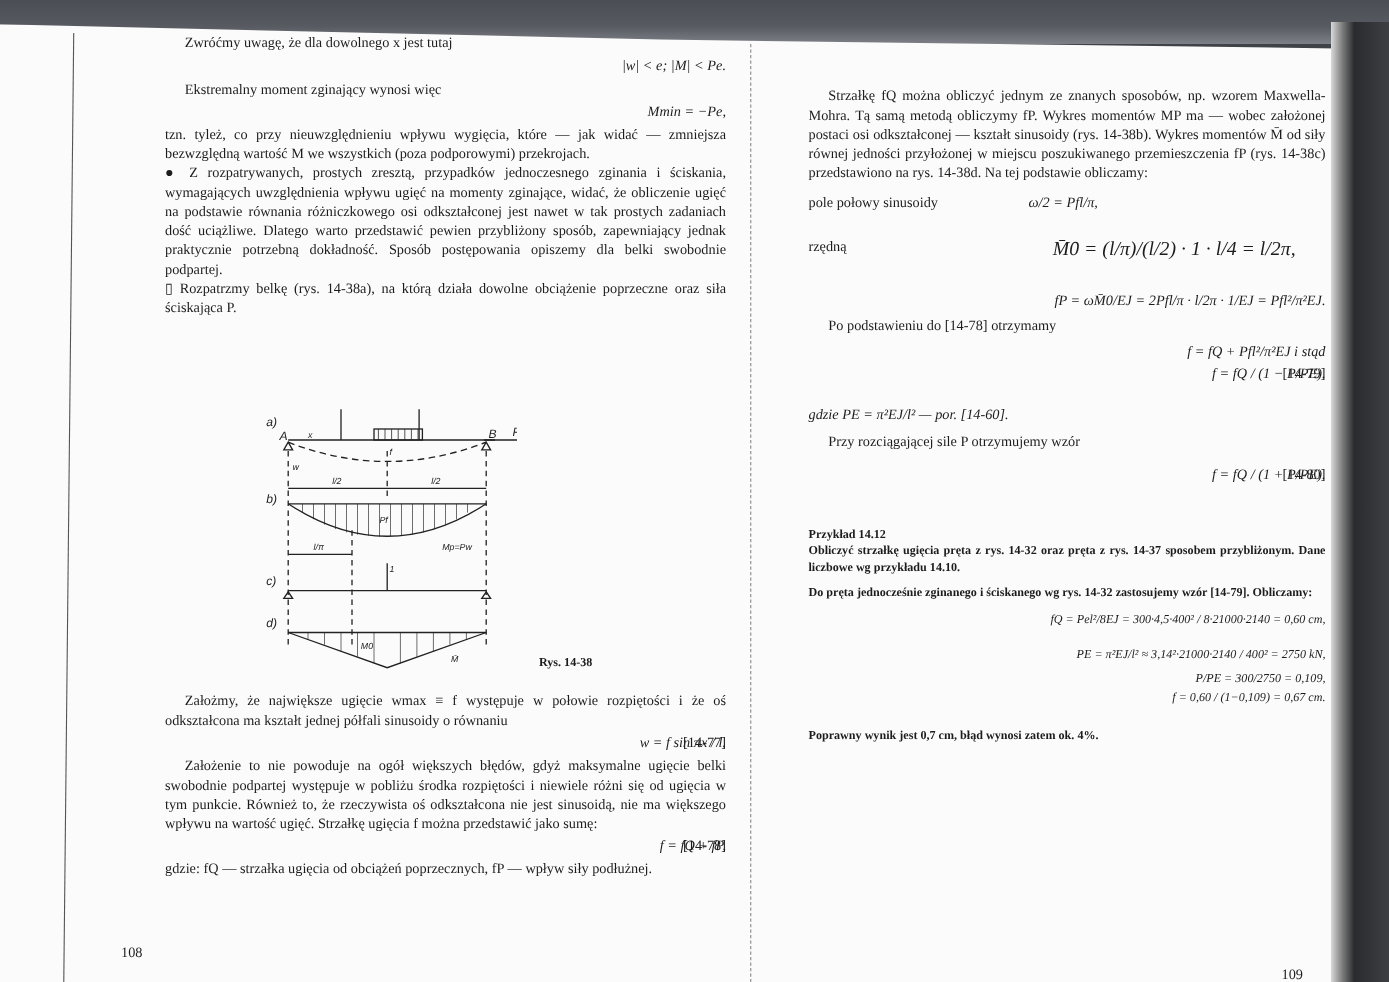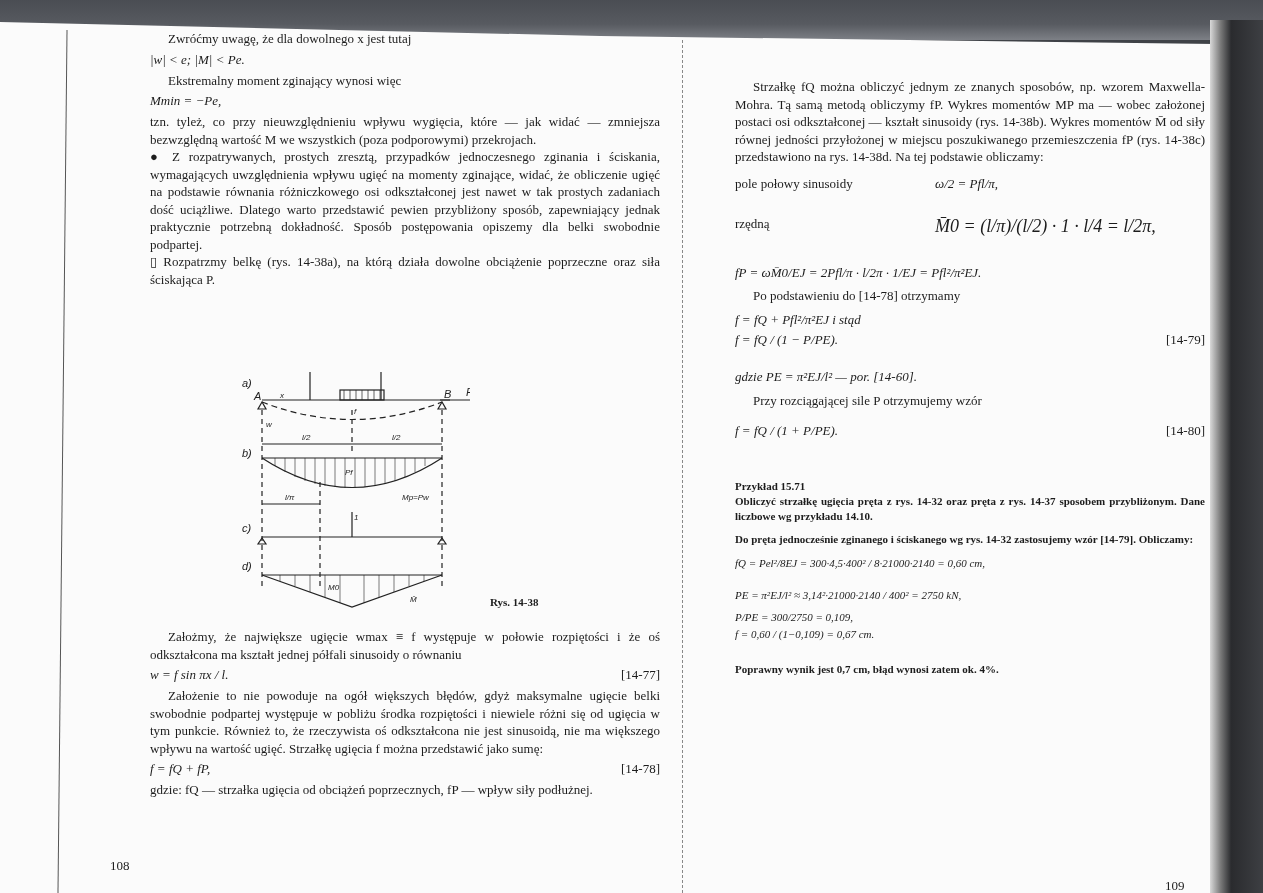--- a/index.html
+++ b/index.html
@@ -8,21 +8,21 @@
   .spread{position:absolute;left:0;top:18px;width:1215px;height:875px;background:#fbfbfb;
     clip-path:polygon(0 4px, 600px 18px, 1215px 26px, 1215px 875px, 0 875px);}
   .rightedge{position:absolute;left:1210px;top:20px;width:53px;height:873px;background:linear-gradient(90deg,#d9d9d9 0%,#7a7a7a 20%,#2a2b2e 40%,#3d3f43 100%);}
   .gutter{position:absolute;left:682px;top:40px;width:1px;height:853px;border-left:1px dashed #888;}
   .leftrule{position:absolute;left:62px;top:30px;width:1px;height:863px;background:#555;transform:rotate(0.6deg);}
   .page{position:absolute;}
   .left{left:150px;top:30px;width:510px;}
   .right{left:735px;top:40px;width:470px;}
   p{margin:0;font-size:13px;line-height:17.5px;text-align:justify;}
   .ind{text-indent:18px;}
-  .eq{position:relative;font-size:13px;font-style:italic;text-align:left;margin:4px 0;}
+  .eq{position:relative;font-size:13px;font-style:italic;text-align:right;margin:4px 0;}
   .eqn{position:absolute;right:0;top:0;font-style:normal;}
   .pageno{position:absolute;font-size:13px;}
   .small p{font-size:11px;line-height:15px;}
   .fig{position:absolute;left:240px;top:362px;width:230px;height:250px;}
   .caption{position:absolute;left:490px;top:596px;font-size:11px;font-weight:bold;}
   .bold{font-weight:bold;}
   .it{font-style:italic;}
 </style>
 </head>
 <body>
@@ -145,34 +145,34 @@
   <p>gdzie: fQ — strzałka ugięcia od obciążeń poprzecznych, fP — wpływ siły podłużnej.</p>
 </div>
 <div class="pageno" style="left:110px;top:858px;">108</div>
 
 <div class="page right" style="top:78px;">
   <p class="ind">Strzałkę fQ można obliczyć jednym ze znanych sposobów, np. wzorem Maxwella-Mohra. Tą samą metodą obliczymy fP. Wykres momentów MP ma — wobec założonej postaci osi odkształconej — kształt sinusoidy (rys. 14-38b). Wykres momentów M̄ od siły równej jedności przyłożonej w miejscu poszukiwanego przemieszczenia fP (rys. 14-38c) przedstawiono na rys. 14-38d. Na tej podstawie obliczamy:</p>
   <div style="display:flex;margin-top:10px;">
     <span style="width:200px;font-size:13px;">pole połowy sinusoidy</span>
     <span class="it" style="font-size:13px;">ω/2 = Pfl/π,</span>
   </div>
-  <div style="display:flex;margin-top:24px;">
+  <div style="display:flex;margin-top:24px;gap:22px;">
     <span style="width:200px;font-size:13px;">rzędną</span>
     <span class="it" style="font-size:18px;">M̄0 = (l/π)/(l/2) · 1 · l/4 = l/2π,</span>
   </div>
   <div class="eq" style="margin-top:28px;">fP = ωM̄0/EJ = 2Pfl/π · l/2π · 1/EJ = Pfl²/π²EJ.</div>
   <p class="ind" style="margin-top:6px;">Po podstawieniu do [14-78] otrzymamy</p>
   <div class="eq" style="margin-top:8px;">f = fQ + Pfl²/π²EJ  i stąd</div>
   <div class="eq" style="margin-top:0;"><span>f = fQ / (1 − P/PE).</span><span class="eqn">[14-79]</span></div>
   <p style="margin-top:20px;font-style:italic;">gdzie PE = π²EJ/l² — por. [14-60].</p>
   <p class="ind" style="margin-top:6px;">Przy rozciągającej sile P otrzymujemy wzór</p>
   <div class="eq" style="margin-top:14px;"><span>f = fQ / (1 + P/PE).</span><span class="eqn">[14-80]</span></div>
 
   <div class="small" style="margin-top:40px;">
-    <p class="bold">Przykład 15.71</p>
+    <p class="bold">Przykład 14.12</p>
     <p class="bold">Obliczyć strzałkę ugięcia pręta z rys. 14-32 oraz pręta z rys. 14-37 sposobem przybliżonym. Dane liczbowe wg przykładu 14.10.</p>
     <p class="bold" style="margin-top:8px;">Do pręta jednocześnie zginanego i ściskanego wg rys. 14-32 zastosujemy wzór [14-79]. Obliczamy:</p>
     <div class="eq" style="font-size:11px;margin-top:10px;">fQ = Pel²/8EJ = 300·4,5·400² / 8·21000·2140 = 0,60 cm,</div>
     <div class="eq" style="font-size:11px;margin-top:20px;">PE = π²EJ/l² ≈ 3,14²·21000·2140 / 400² = 2750 kN,</div>
     <div class="eq" style="font-size:11px;margin-top:10px;">P/PE = 300/2750 = 0,109,</div>
     <div class="eq" style="font-size:11px;margin-top:5px;">f = 0,60 / (1−0,109) = 0,67 cm.</div>
     <p class="bold" style="margin-top:22px;">Poprawny wynik jest 0,7 cm, błąd wynosi zatem ok. 4%.</p>
   </div>
 </div>
 <div class="pageno" style="left:1165px;top:878px;">109</div>

